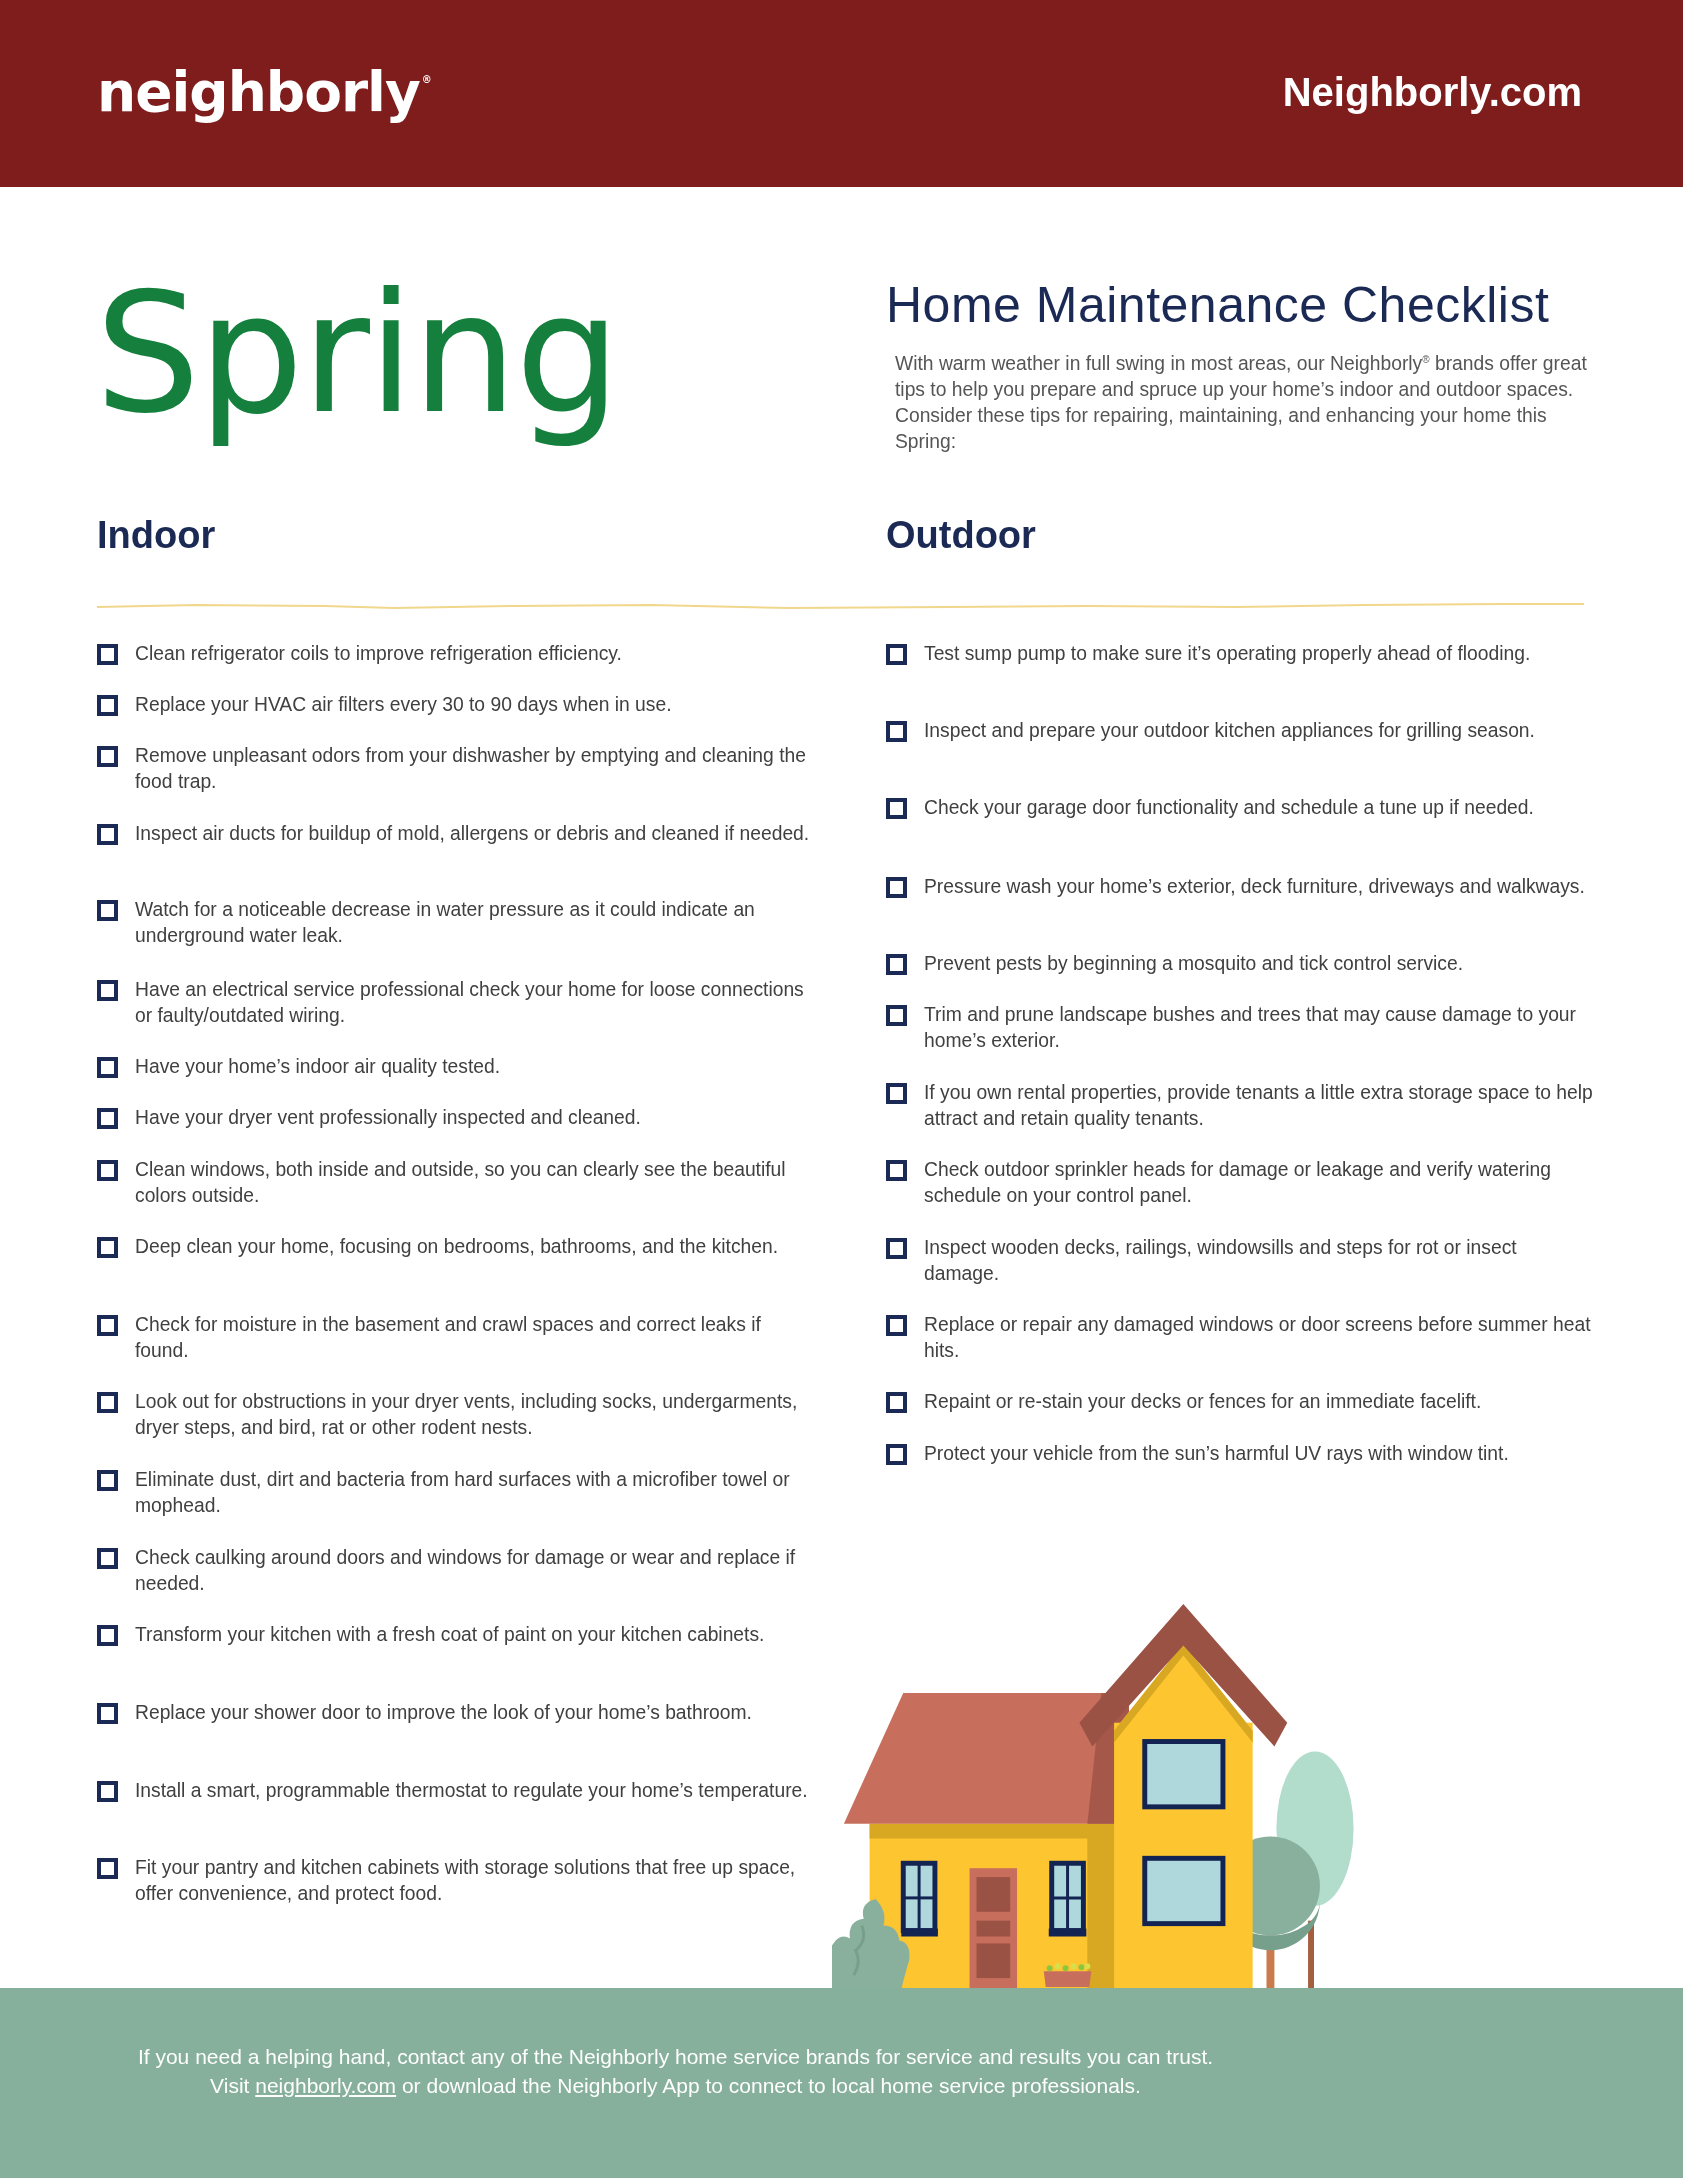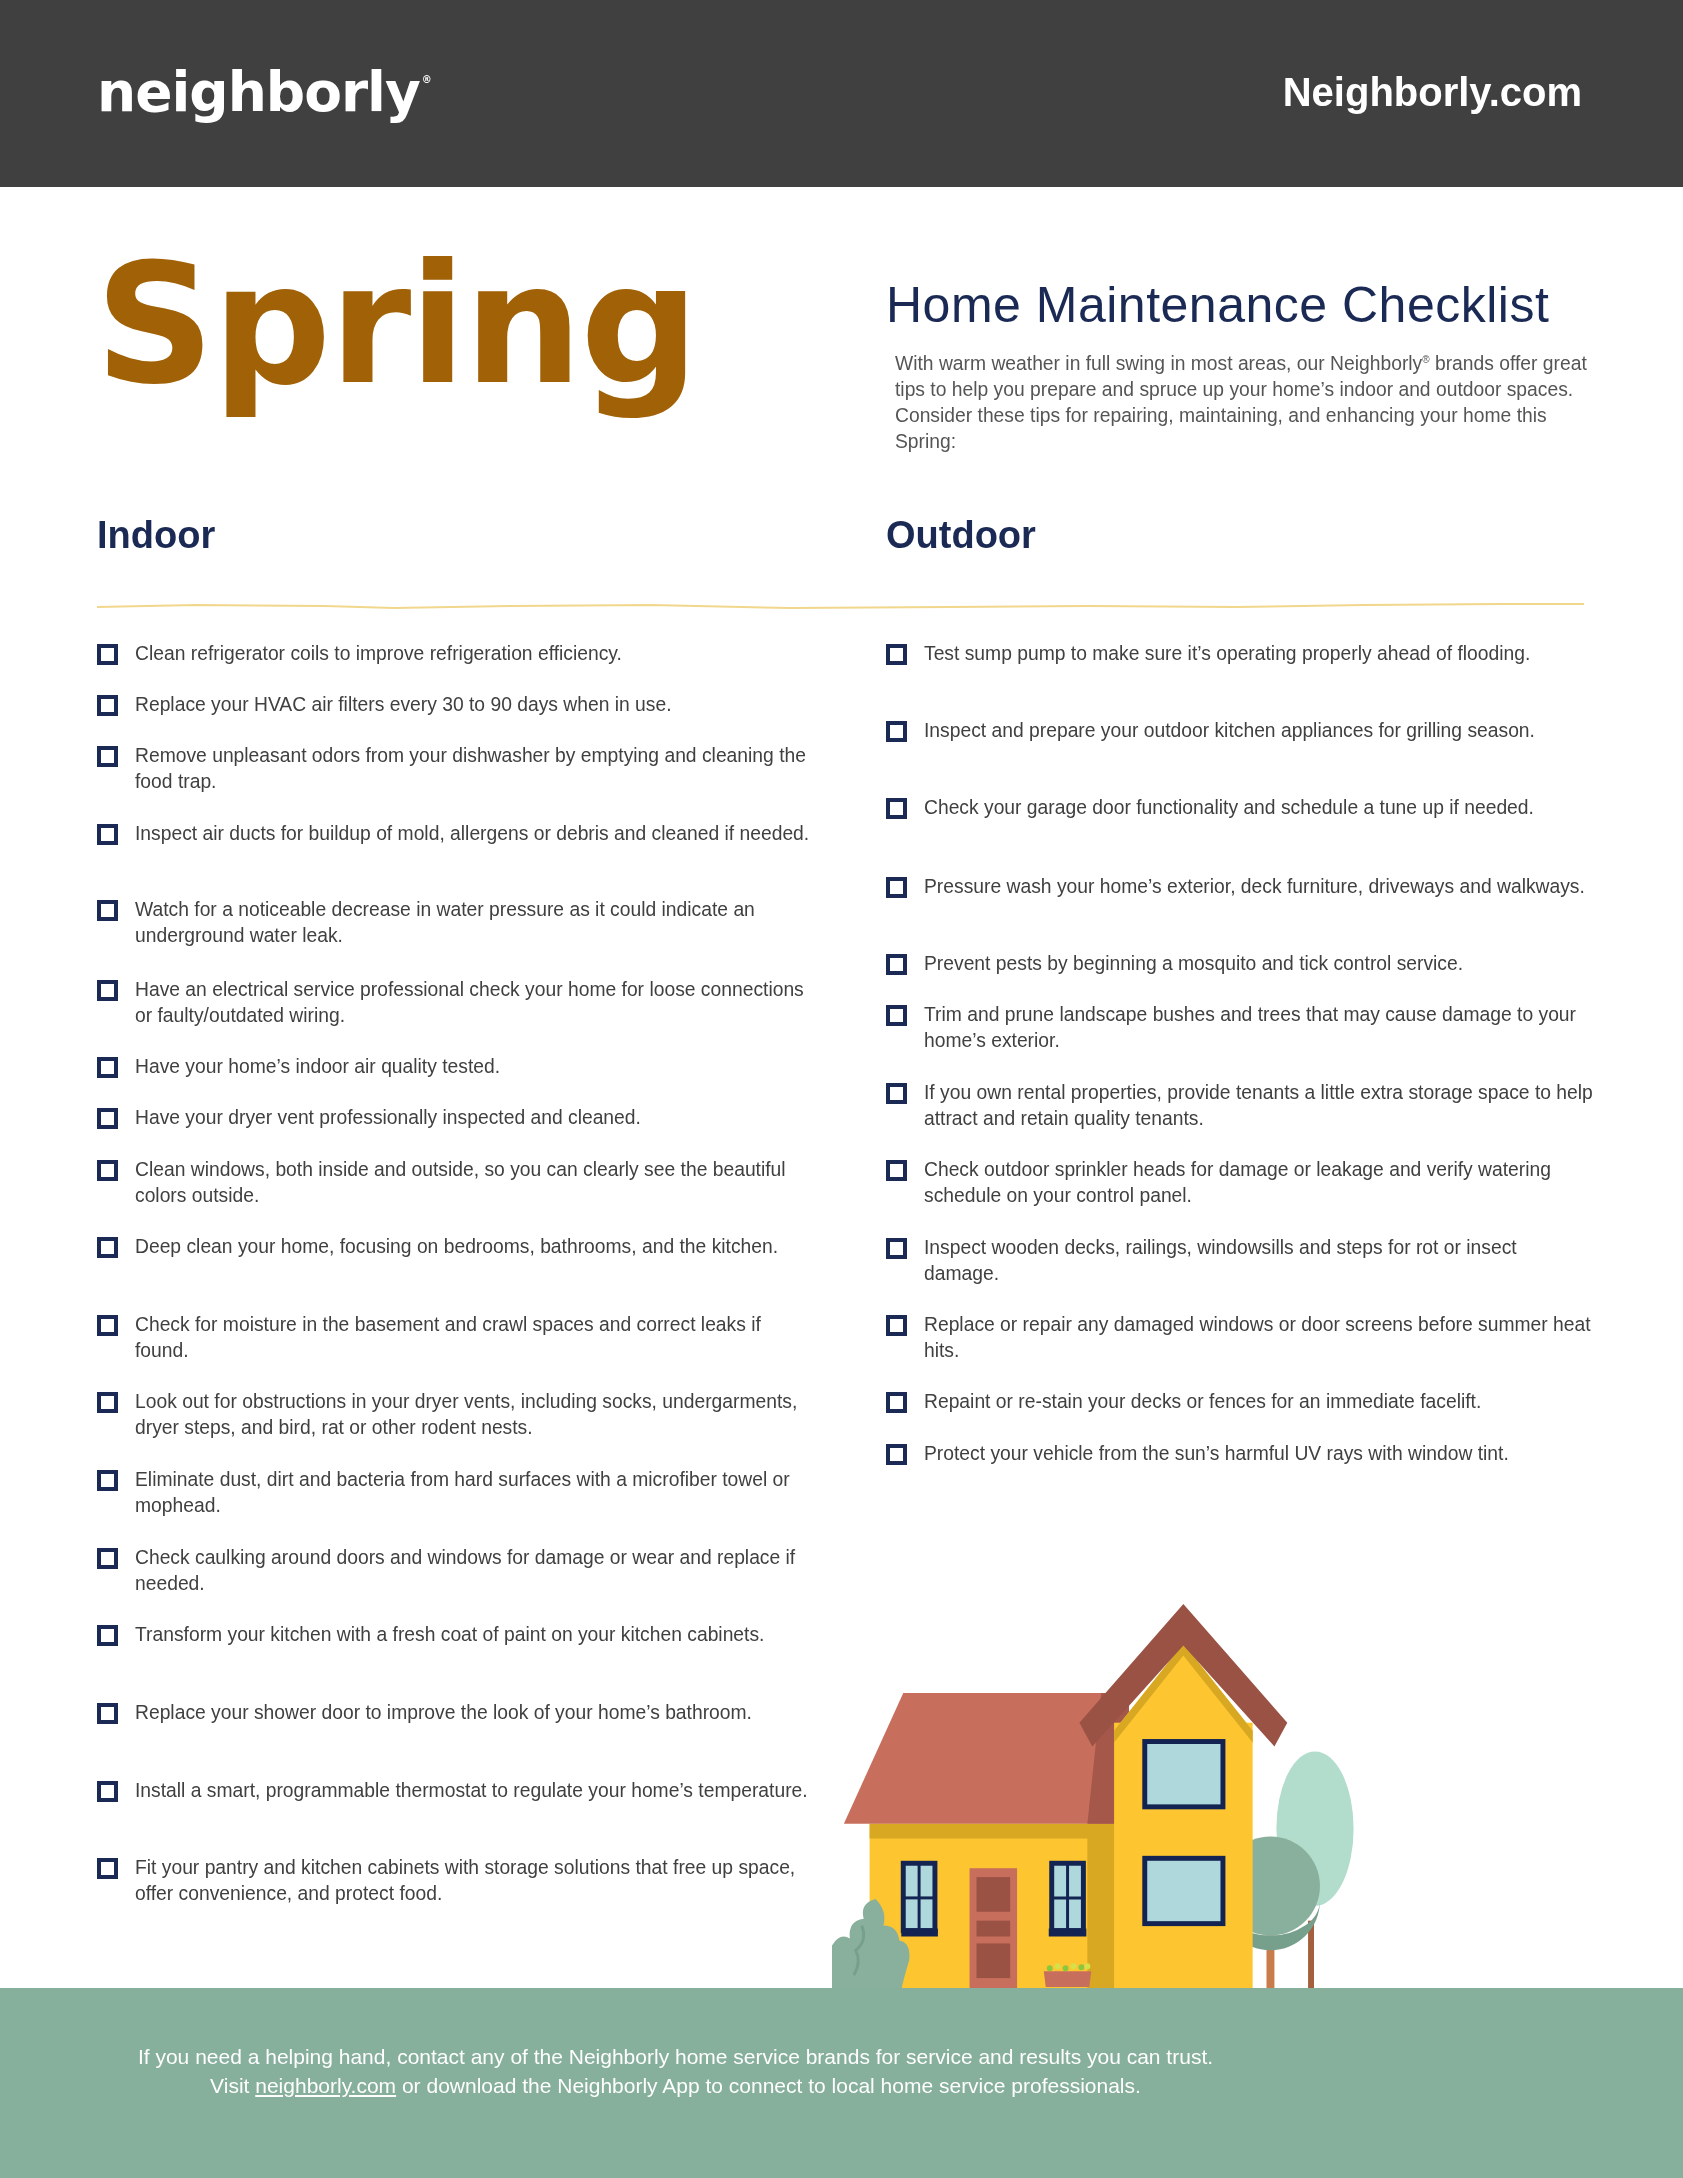--- a/index.html
+++ b/index.html
@@ -1,39 +1,39 @@
 <!DOCTYPE html>
 <html><head>
   <meta charset="utf-8">
   <style>
     * { margin: 0; padding: 0; box-sizing: border-box; }
     html, body { width: 1683px; height: 2178px; background: #ffffff; overflow: hidden; }
     body { position: relative; font-family: "Liberation Sans", sans-serif; color: #4a4a4a; }
 
     .header-band {
       position: absolute; left: 0; top: 0; width: 1683px; height: 187px;
-      background: #404040;
+      background: #7f1d1d;
     }
     .brand-logo {
       position: absolute; left: 97px; top: 65px;
       font-family: "DejaVu Sans", sans-serif; font-weight: bold;
       font-size: 55px; color: #ffffff; letter-spacing: -1px;
       line-height: 1;
     }
     .brand-logo .tm { font-size: 10px; vertical-align: top; position: relative; top: 10px; margin-left: 2px; }
     .site-url {
       position: absolute; right: 101px; top: 72px;
       font-family: "Liberation Sans", sans-serif; font-weight: bold;
       font-size: 40px; color: #ffffff; line-height: 1;
     }
 
     .season-title {
-      position: absolute; left: 95px; top: 242px;
-      font-family: "DejaVu Sans", sans-serif; font-weight: bold;
-      font-size: 166px; color: #a16207; letter-spacing: -2px; line-height: 1;
+      position: absolute; left: 95px; top: 271px;
+      font-family: "DejaVu Sans", sans-serif; font-weight: normal;
+      font-size: 166px; color: #15803d; letter-spacing: -2px; line-height: 1;
     }
     .doc-title {
       position: absolute; left: 886px; top: 280px;
       font-family: "Liberation Sans", sans-serif; font-weight: normal;
       font-size: 50px; color: #1b2a55; line-height: 1; letter-spacing: 0.5px;
     }
     .intro {
       position: absolute; left: 887px; top: 347px; width: 693px;
       font-size: 19.3px; line-height: 26px; color: #555555; margin-left: 8px;
     }

